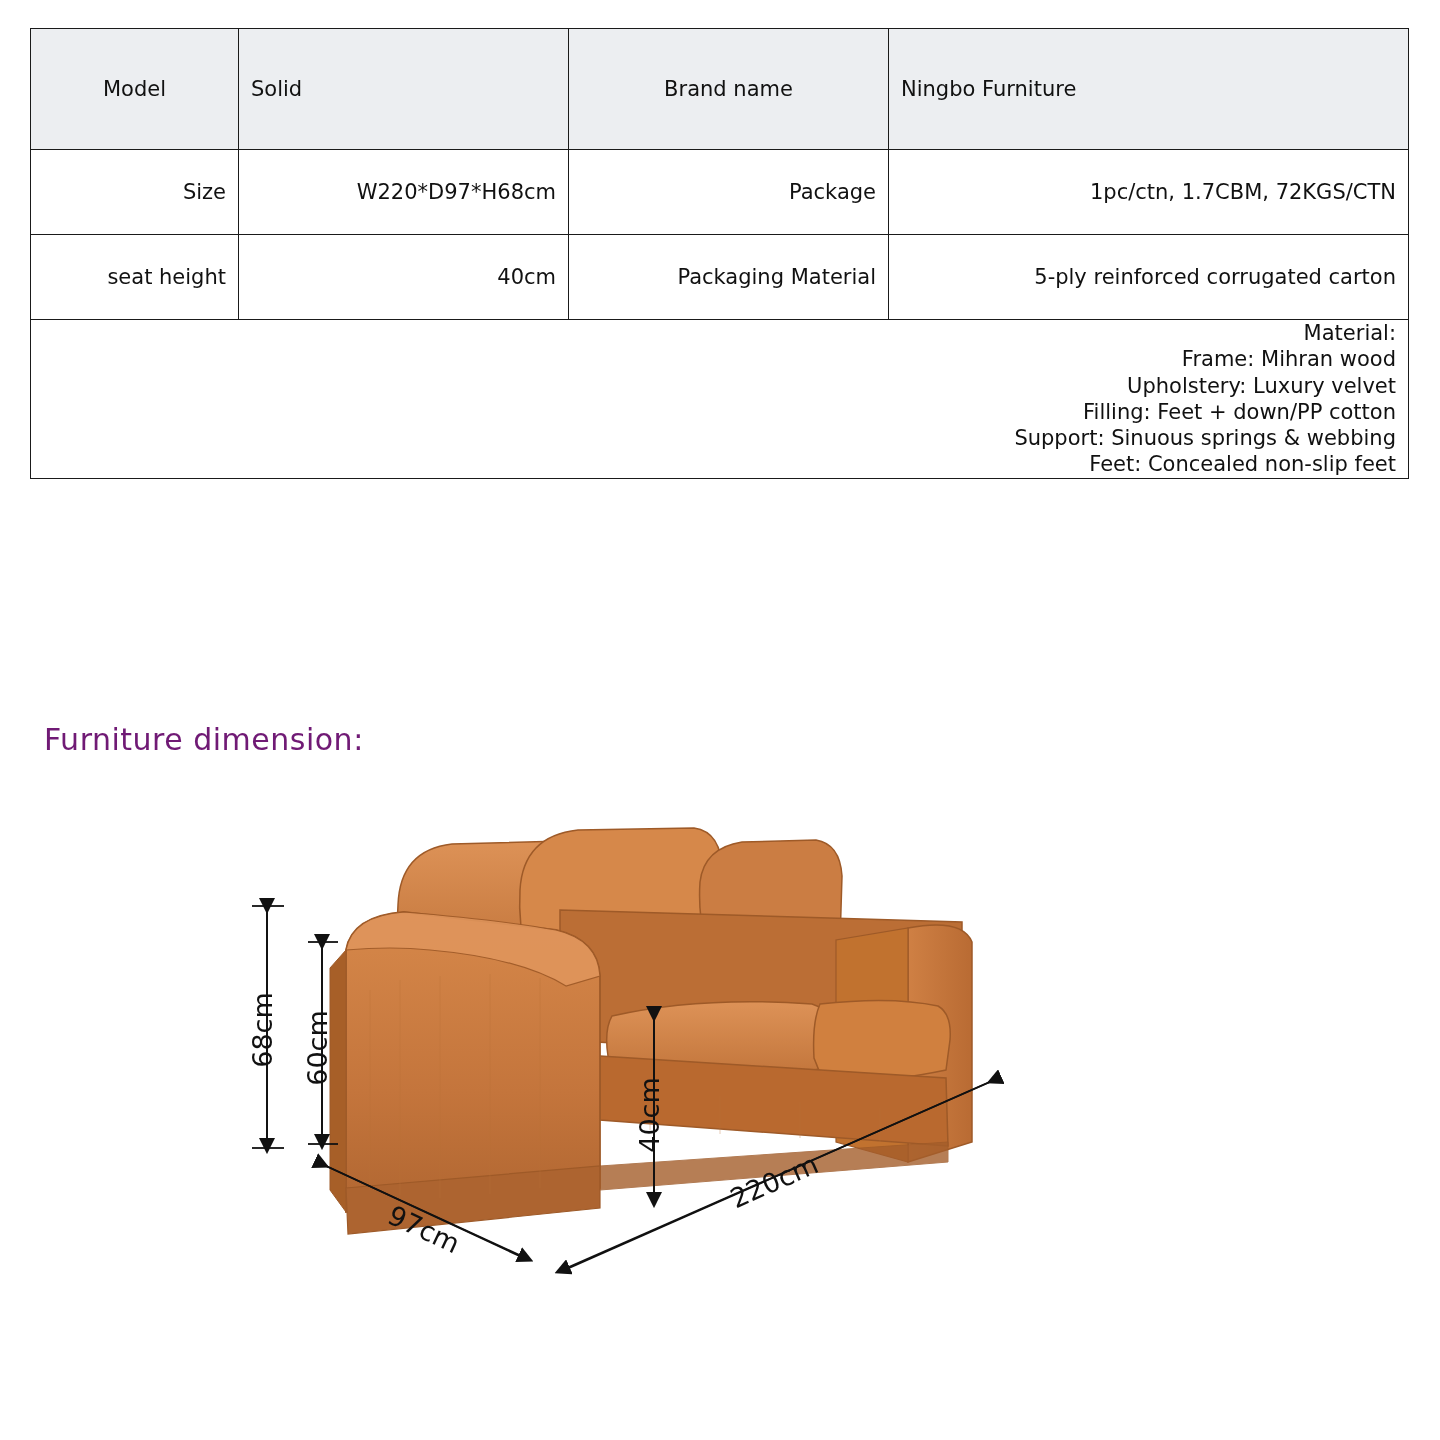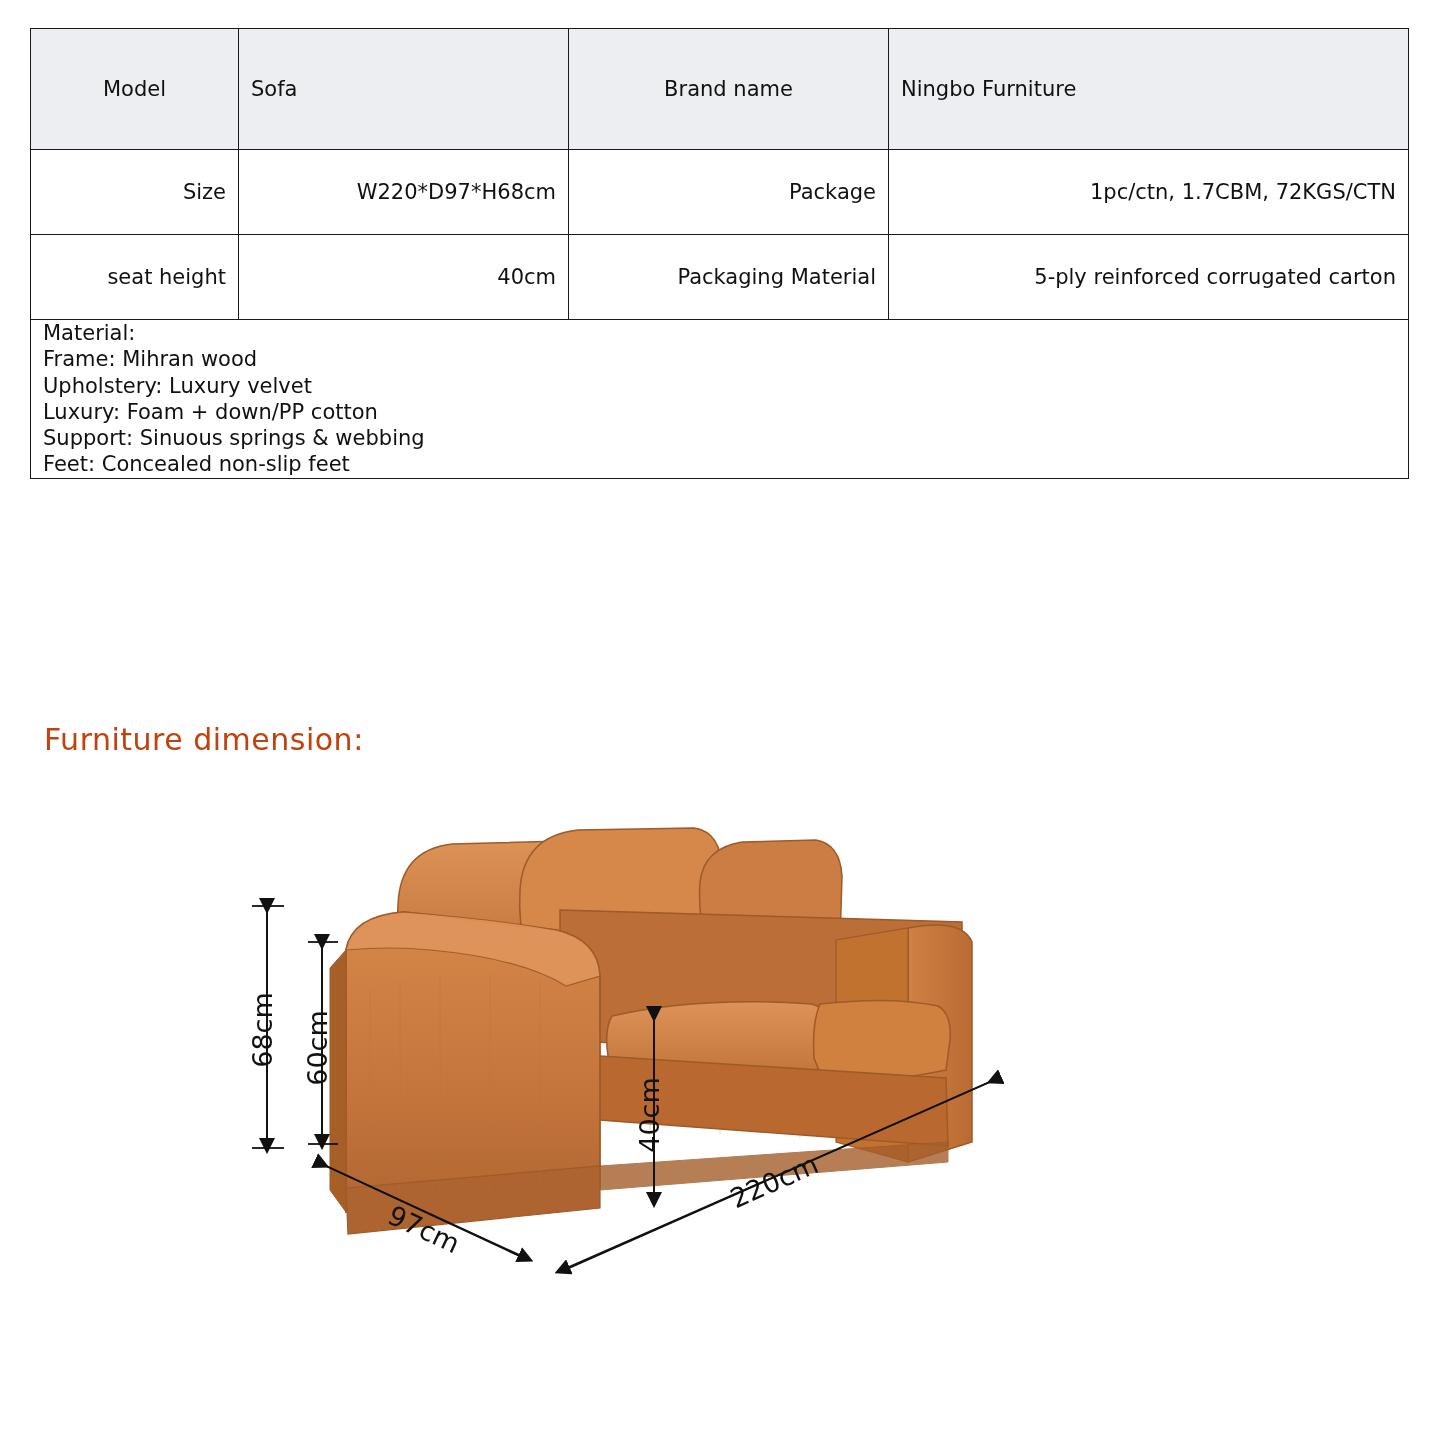--- a/index.html
+++ b/index.html
@@ -51,35 +51,35 @@
   .row-norm td {
     height: 84px;
     text-align: right;
   }
   .col-a { width: 208px; }
   .col-b { width: 330px; }
   .col-c { width: 320px; }
   .col-d { width: 520px; }
 
   .material-cell {
-    text-align: left;
+    text-align: right;
     padding: 14px 12px 18px 12px;
     vertical-align: top;
     line-height: 1.42;
   }
   .material-cell .mline { display: block; white-space: pre; }
 
   
   .dim-title {
     position: absolute;
     left: 44px;
     top: 722px;
     font-size: 30px;
     letter-spacing: 0.5px;
-    color: #c2410c;
+    color: #701a75;
   }
 
   .figure {
     position: absolute;
     left: 0;
     top: 790px;
     width: 1440px;
     height: 560px;
   }
   .figure svg { display: block; }
@@ -98,42 +98,42 @@
   <table class="spec-table">
     <colgroup>
       <col class="col-a">
         <col class="col-b">
         <col class="col-c">
         <col class="col-d">
     </colgroup>
     <tbody>
       <tr class="row-head">
         <td class="lbl">Model</td>
-        <td class="val">Sofa</td>
+        <td class="val">Solid</td>
         <td class="lbl">Brand name</td>
         <td class="val">Ningbo Furniture</td>
       </tr>
       <tr class="row-norm">
         <td class="lbl">Size</td>
         <td class="val">W220*D97*H68cm</td>
         <td class="lbl">Package</td>
         <td class="val">1pc/ctn, 1.7CBM, 72KGS/CTN</td>
       </tr>
       <tr class="row-norm">
         <td class="lbl">seat height</td>
         <td class="val">40cm</td>
         <td class="lbl">Packaging Material</td>
         <td class="val">5-ply reinforced corrugated carton</td>
       </tr>
       <tr>
         <td class="material-cell" colspan="4">
           <span class="mline">Material:</span>
           <span class="mline">Frame: Mihran wood</span>
           <span class="mline">Upholstery: Luxury velvet</span>
-          <span class="mline">Luxury: Foam + down/PP cotton</span>
+          <span class="mline">Filling: Feet + down/PP cotton</span>
           <span class="mline">Support: Sinuous springs &amp; webbing</span>
           <span class="mline">Feet: Concealed non-slip feet</span>
         </td>
       </tr>
     </tbody>
   </table>
 
   <div class="dim-title">Furniture dimension:</div>
 
   <div class="figure">

